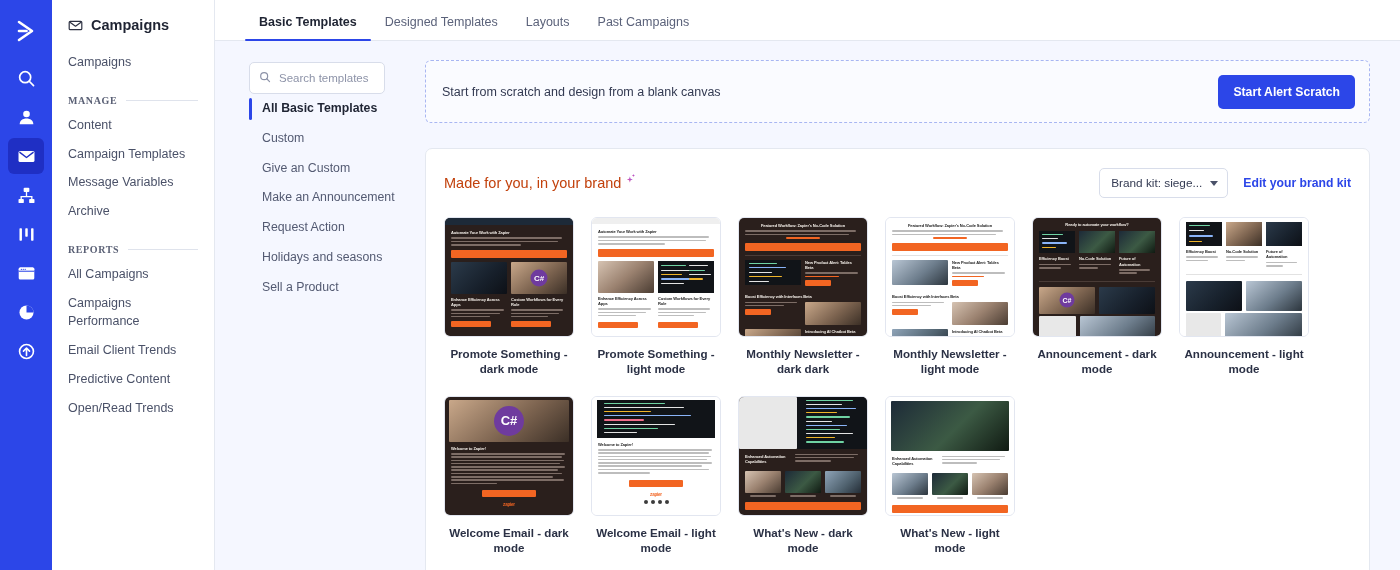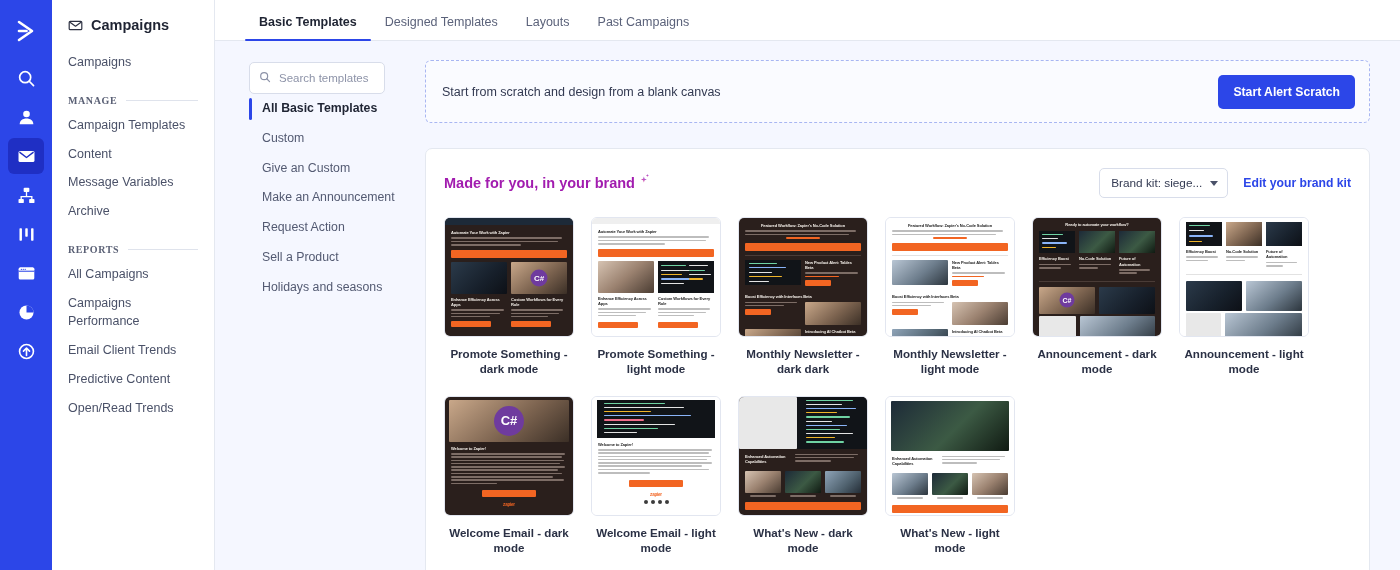--- a/index.html
+++ b/index.html
@@ -125,21 +125,21 @@
     border: none; border-radius: 5px; padding: 10px 15px; cursor: pointer;
     font-family: "Liberation Sans", sans-serif; white-space: nowrap;
   }
 
   .panel {
     margin-top: 25px; background: #fff; border: 1px solid #e4e8f0;
     border-radius: 7px; padding: 19px 18px 22px 18px;
   }
   .panel-head { display: flex; align-items: center; justify-content: space-between; }
   .panel-title {
-    font-size: 14.5px; font-weight: bold; color: #a21caf;
+    font-size: 14.5px; font-weight: normal; color: #c2410c;
     display: flex; align-items: flex-start; gap: 3px;
   }
   .sparkle { margin-top: -2px; }
   .panel-actions { display: flex; align-items: center; gap: 15px; }
   .brandkit {
     border: 1px solid #d8ddea; border-radius: 5px; background: #fff;
     height: 30px; display: flex; align-items: center; gap: 8px;
     padding: 0 9px 0 11px; font-size: 11.8px; color: #333a52; cursor: pointer;
   }
   .caret { border-left: 4px solid transparent; border-right: 4px solid transparent;
@@ -291,22 +291,22 @@
       </span>
       <span>Campaigns</span>
     </div>
 
     <div class="sb-link">Campaigns</div>
 
     <div class="sb-group">
       <span class="sb-group-label">MANAGE</span>
       <span class="sb-group-rule"></span>
     </div>
+    <div class="sb-link">Content</div>
     <div class="sb-link">Campaign Templates</div>
-    <div class="sb-link">Content</div>
     <div class="sb-link">Message Variables</div>
     <div class="sb-link">Archive</div>
 
     <div class="sb-group">
       <span class="sb-group-label">REPORTS</span>
       <span class="sb-group-rule"></span>
     </div>
     <div class="sb-link">All Campaigns</div>
     <div class="sb-link">Campaigns Performance</div>
     <div class="sb-link">Email Client Trends</div>
@@ -335,22 +335,22 @@
           </span>
           <input type="text" placeholder="Search templates" style="">
         </div>
 
         <div class="cat-list">
           <div class="cat active">All Basic Templates</div>
           <div class="cat">Custom</div>
           <div class="cat">Give an Custom</div>
           <div class="cat">Make an Announcement</div>
           <div class="cat">Request Action</div>
+          <div class="cat">Holidays and seasons</div>
           <div class="cat">Sell a Product</div>
-          <div class="cat">Holidays and seasons</div>
         </div>
       </div>
 
       <div class="content">
 
         <div class="scratch">
           <div class="scratch-text">Start from scratch and design from a blank canvas</div>
           <button class="btn-primary">Start Alert Scratch</button>
         </div>
 

